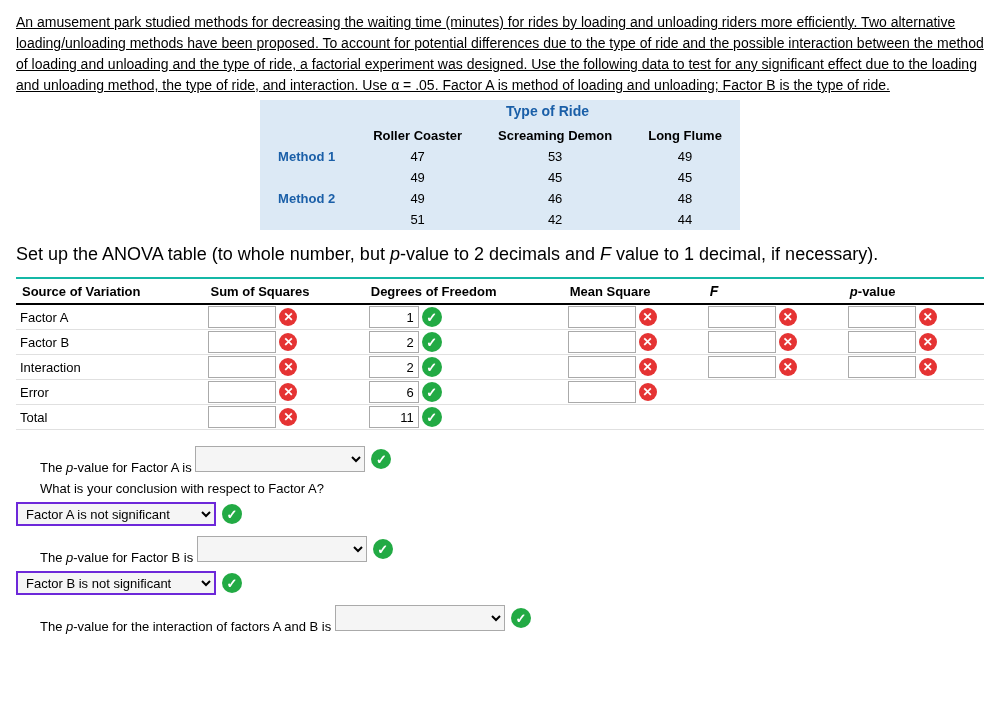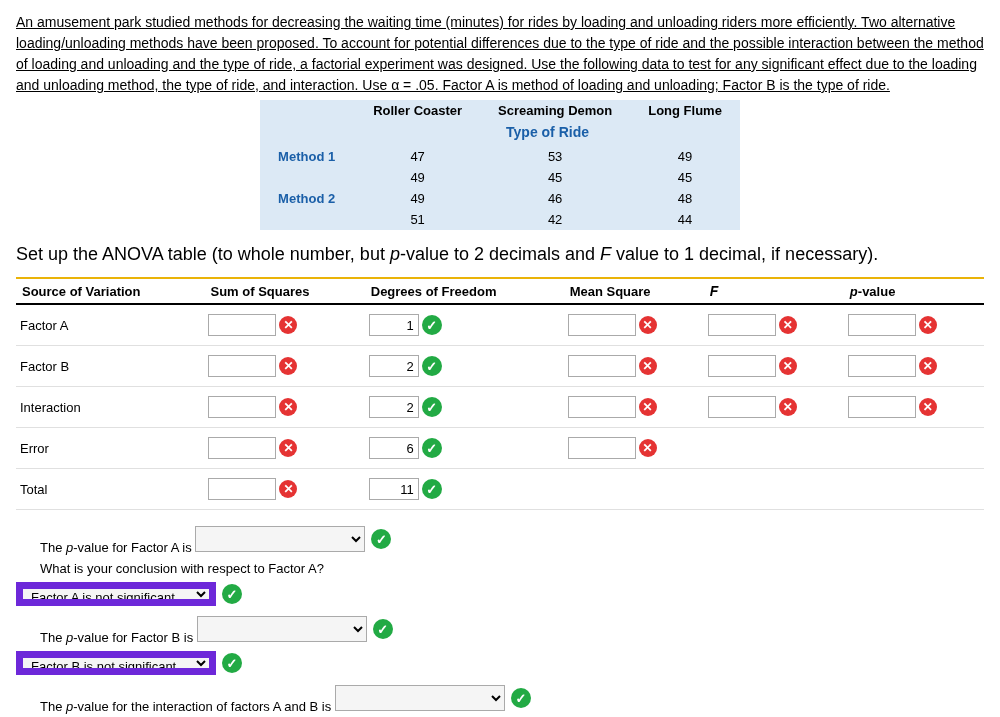--- a/index.html
+++ b/index.html
@@ -63,28 +63,28 @@
     }
     .anova-table th {
       font-weight: bold;
       font-size: 13px;
       padding: 4px 6px;
       border-bottom: 2px solid #000;
       text-align: left;
       vertical-align: bottom;
     }
     .anova-table td {
-      padding: 9px 4px;
+      padding: 1px 4px;
       vertical-align: middle;
     }
     .anova-table tr {
       border-bottom: 1px solid #e0e0e0;
     }
     .anova-header-row th {
-      border-top: 2px solid #eab308;
+      border-top: 2px solid #14b8a6;
     }
     .row-label {
       font-size: 13px;
       padding-right: 8px;
       min-width: 120px;
     }
     .anova-input {
       width: 68px;
       height: 22px;
       border: 1px solid #aaa;
@@ -154,45 +154,45 @@
       height: 24px;
       font-size: 13px;
       border: 1px solid #aaa;
       background: #f5f5f5;
       padding: 12px 4px;
       min-width: 170px;
     }
     .conclusion-select {
       height: 24px;
       font-size: 13px;
-      border: 7px solid #6d28d9;
+      border: 2px solid #6d28d9;
       background: #f5f5f5;
       padding: 0 4px;
       min-width: 200px;
     }
     .f-header { font-style: italic; font-size: 14px; }
     .p-header { font-style: italic; }
   </style>
 </head>
 <body>
 
 <p class="intro-text">An amusement park studied methods for decreasing the waiting time (minutes) for rides by loading and unloading riders more efficiently. Two alternative loading/unloading methods have been proposed. To account for potential differences due to the type of ride and the possible interaction between the method of loading and unloading and the type of ride, a factorial experiment was designed. Use the following data to test for any significant effect due to the loading and unloading method, the type of ride, and interaction. Use α = .05. Factor A is method of loading and unloading; Factor B is the type of ride.</p>
 
 <div class="data-table-wrapper">
   <table class="data-table">
     <thead>
       <tr>
         <td></td>
+        <td colspan="3" class="type-of-ride-header">Type of Ride</td>
+      </tr>
+      <tr>
+        <td></td>
         <td class="col-header">Roller Coaster</td>
         <td class="col-header">Screaming Demon</td>
         <td class="col-header">Long Flume</td>
-      </tr>
-      <tr>
-        <td></td>
-        <td colspan="3" class="type-of-ride-header">Type of Ride</td>
       </tr>
     </thead>
     <tbody>
       <tr>
         <td class="method-label">Method 1</td>
         <td>47</td>
         <td>53</td>
         <td>49</td>
       </tr>
       <tr>

